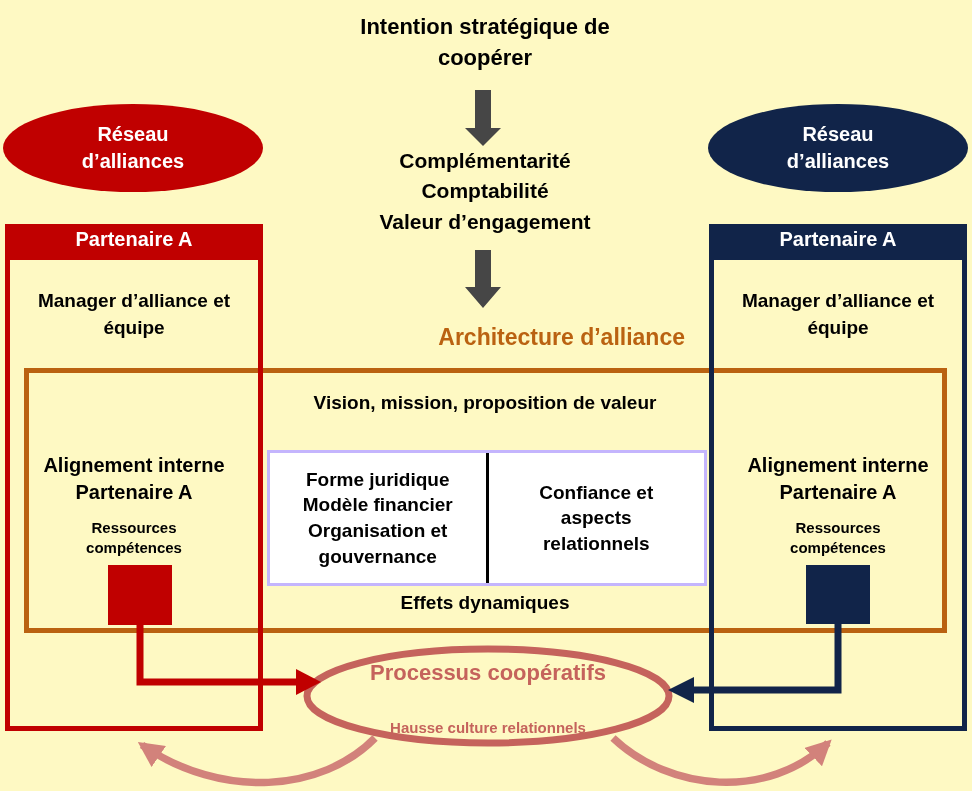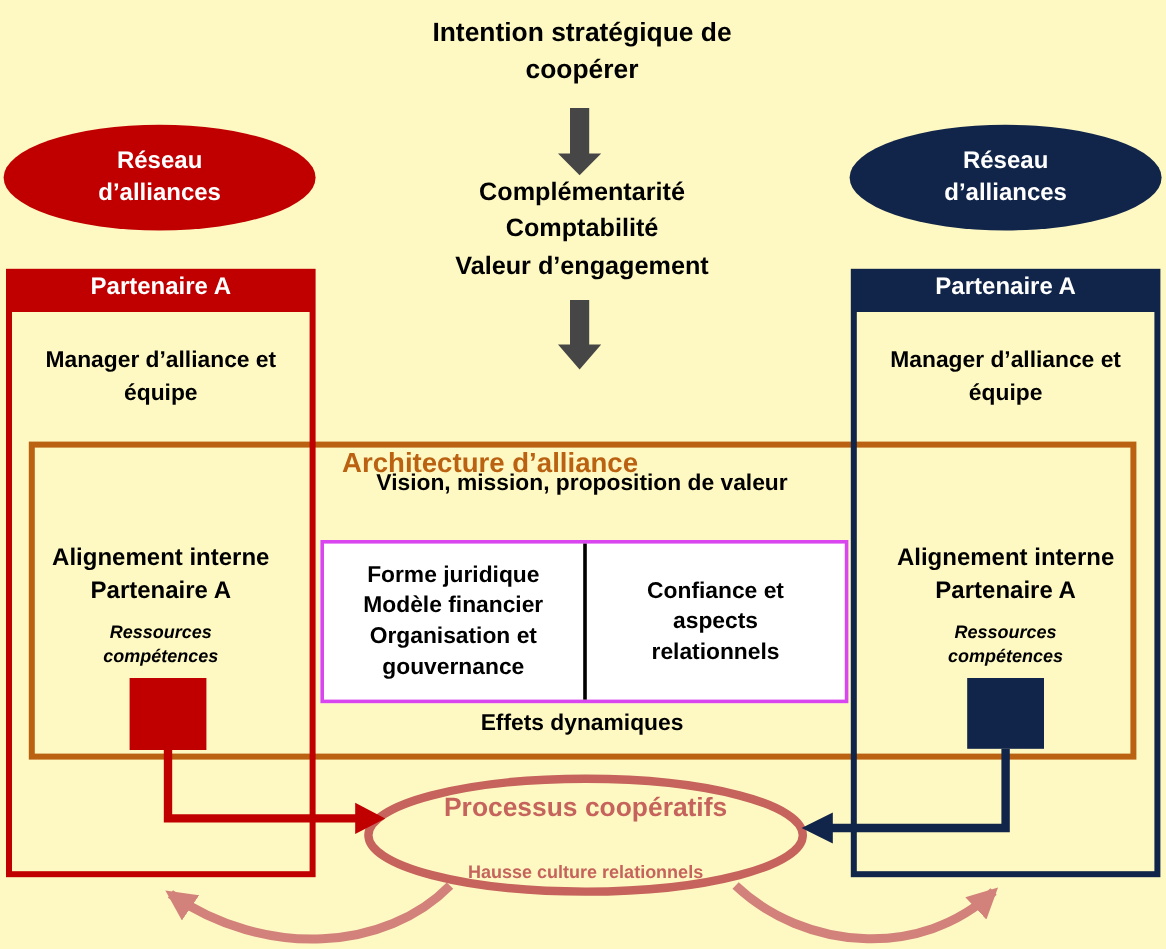--- a/index.html
+++ b/index.html
@@ -5,44 +5,44 @@
   html,body { margin:0; padding:0; background:#ffffff; }
   .canvas {
     position:relative; width:972px; height:791px; background:#fef9c3;
     font-family:"Liberation Sans", sans-serif; overflow:hidden; color:#000;
   }
   .abs { position:absolute; box-sizing:border-box; }
 
   
   .flow-title { text-align:center; font-weight:bold; font-size:22px; line-height:1.4; z-index:2; }
   .criteria   { text-align:center; font-weight:bold; font-size:21px; line-height:1.45; z-index:2; }
-  .arch-title { text-align:left; font-weight:bold; font-size:23px; z-index:2;margin-top:48px; }
+  .arch-title { text-align:right; font-weight:bold; font-size:23px; z-index:2; }
 
   
   .net-ellipse {
     border-radius:50%; display:flex; align-items:center; justify-content:center;
     text-align:center; color:#fff; font-weight:bold; font-size:20px; line-height:1.35; z-index:2;
   }
   .net-ellipse span { display:inline-block; width:150px; }
 
   
   .partner-header {
     display:flex; align-items:center; justify-content:center;
     color:#fff; font-weight:bold; font-size:20px; z-index:2;
   }
   .partner-box { border-style:solid; border-width:5px; background:transparent; z-index:2; }
   .box-text { text-align:center; font-weight:bold; font-size:19px; line-height:1.4; z-index:2; }
   .box-text-lg { font-size:20px; line-height:1.35; }
-  .res-text { text-align:center; font-weight:bold; font-size:15px; line-height:1.3; z-index:2;font-style:italic; }
+  .res-text { text-align:center; font-weight:bold; font-size:15px; line-height:1.3; z-index:2; }
   .square { z-index:3; }
 
   
   .orange-rect { border:5px solid; background:transparent; z-index:1; }
   .vision-text, .effects-text { text-align:center; font-weight:bold; font-size:19px; z-index:2; }
-  .white-box { background:#fff; border:3px solid #d946ef; display:flex; z-index:2; }
+  .white-box { background:#fff; border:3px solid #c4b5fd; display:flex; z-index:2; }
   .wcell {
     flex:1; display:flex; flex-direction:column; align-items:center; justify-content:center;
     text-align:center; font-weight:bold; font-size:19px; line-height:1.35;
   }
   .wcell-left { border-right:3px solid #000; }
   .wcell-right span { display:inline-block; width:150px; }
 
   
   .process-title { text-align:center; font-weight:bold; font-size:22px; z-index:5; }
   .process-sub   { text-align:center; font-weight:bold; font-size:15px; z-index:5; }

